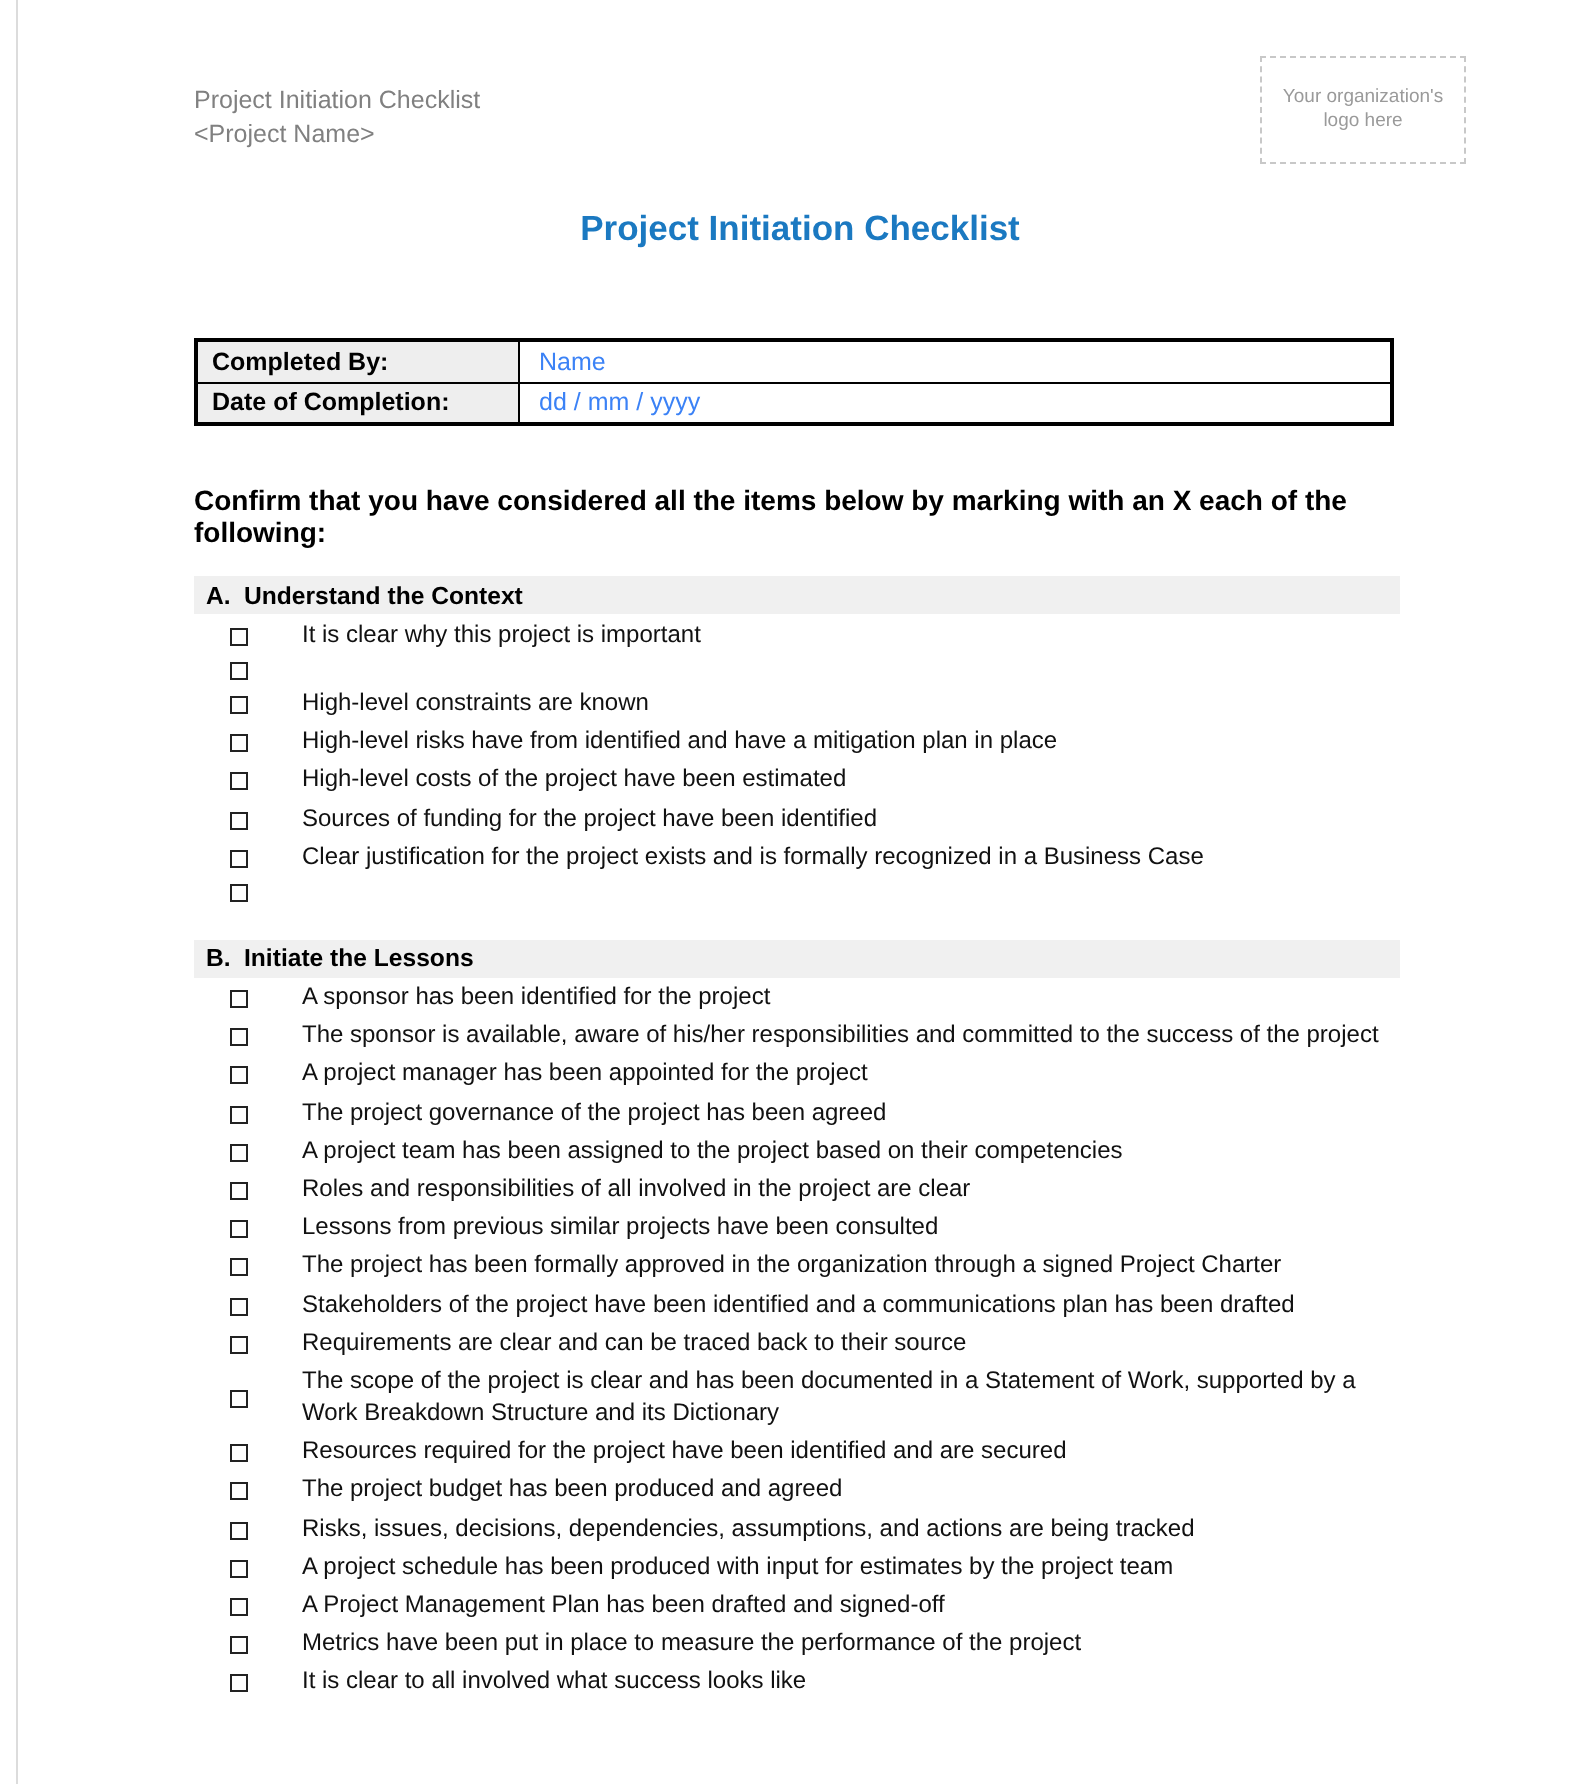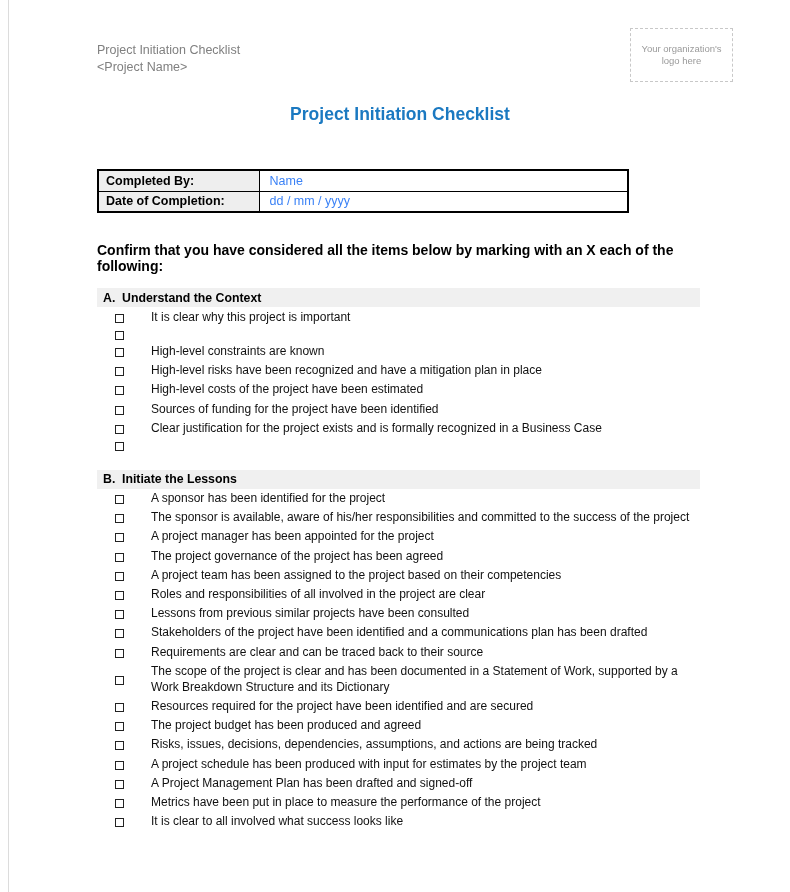--- a/index.html
+++ b/index.html
@@ -25,21 +25,21 @@
     width:103px;height:54px;border:1px dashed var(--logo-border);
     display:flex;align-items:center;justify-content:flex-end;text-align:center;
     color:var(--logo-text);font-size:9.5px;line-height:12px;padding:3px;
   }
 
   .title{
     width:606px;text-align:center;margin:22px 0 0 0;
     font-size:17.5px;font-weight:bold;color:var(--title-blue);
   }
 
-  .info-table{margin-top:44px;width:532px;border-collapse:collapse;border:2px solid #000;padding-left:48px;}
+  .info-table{margin-top:44px;width:600px;border-collapse:collapse;border:2px solid #000;padding-left:48px;}
   .info-table td{border:1px solid #000;height:21px;font-size:12.5px;vertical-align:middle;}
   .info-table td.label{width:161px;background:var(--label-bg);font-weight:bold;padding-left:7px;color:#000;}
   .info-table td.value{padding-left:10px;color:#3b82f6;}
 
   .instruction{margin:29px 0 0 0;font-weight:bold;font-size:14px;width:620px;color:#000;}
 
   .section{margin-top:14px;}
   .section + .section{margin-top:17px;}
   .section-bar{
     background:var(--section-bg);width:603px;min-height:19px;
@@ -99,21 +99,21 @@
         </div>
         <div class="item">
           <span class="checkbox"></span>
         </div>
         <div class="item">
           <span class="checkbox"></span>
           <span class="item-text">High-level constraints are known</span>
         </div>
         <div class="item">
           <span class="checkbox"></span>
-          <span class="item-text">High-level risks have been recognized and have a mitigation plan in place</span>
+          <span class="item-text">High-level risks have from identified and have a mitigation plan in place</span>
         </div>
         <div class="item">
           <span class="checkbox"></span>
           <span class="item-text">High-level costs of the project have been estimated</span>
         </div>
         <div class="item">
           <span class="checkbox"></span>
           <span class="item-text">Sources of funding for the project have been identified</span>
         </div>
         <div class="item">
@@ -152,20 +152,24 @@
         <div class="item">
           <span class="checkbox"></span>
           <span class="item-text">Roles and responsibilities of all involved in the project are clear</span>
         </div>
         <div class="item">
           <span class="checkbox"></span>
           <span class="item-text">Lessons from previous similar projects have been consulted</span>
         </div>
         <div class="item">
           <span class="checkbox"></span>
+          <span class="item-text">The project has been formally approved in the organization through a signed Project Charter</span>
+        </div>
+        <div class="item">
+          <span class="checkbox"></span>
           <span class="item-text">Stakeholders of the project have been identified and a communications plan has been drafted</span>
         </div>
         <div class="item">
           <span class="checkbox"></span>
           <span class="item-text">Requirements are clear and can be traced back to their source</span>
         </div>
         <div class="item">
           <span class="checkbox"></span>
           <span class="item-text">The scope of the project is clear and has been documented in a Statement of Work, supported by a Work Breakdown Structure and its Dictionary</span>
         </div>

